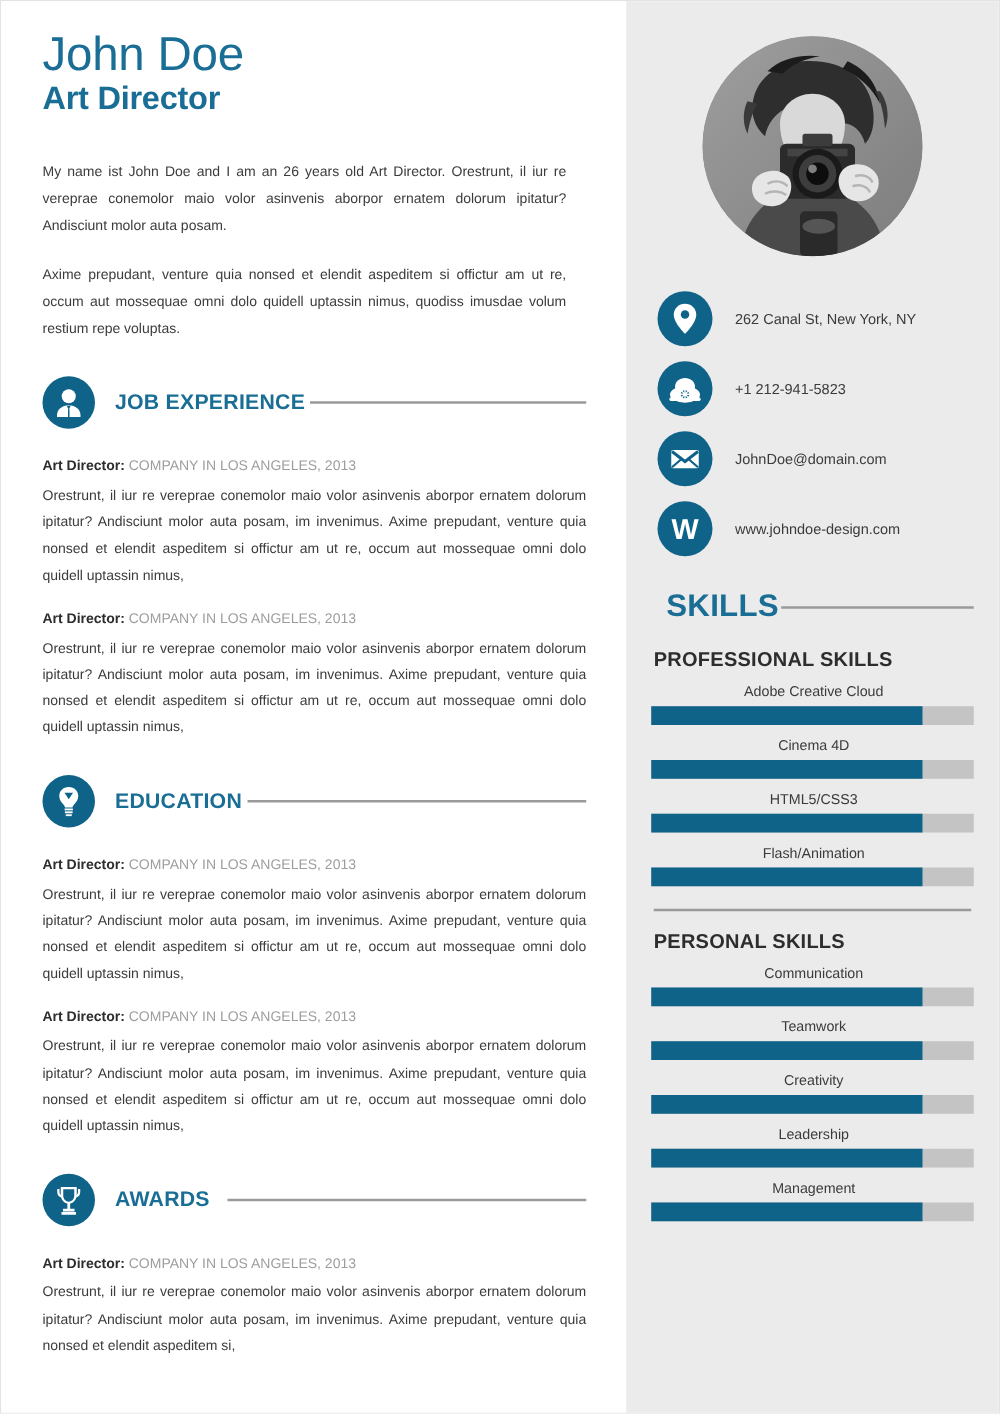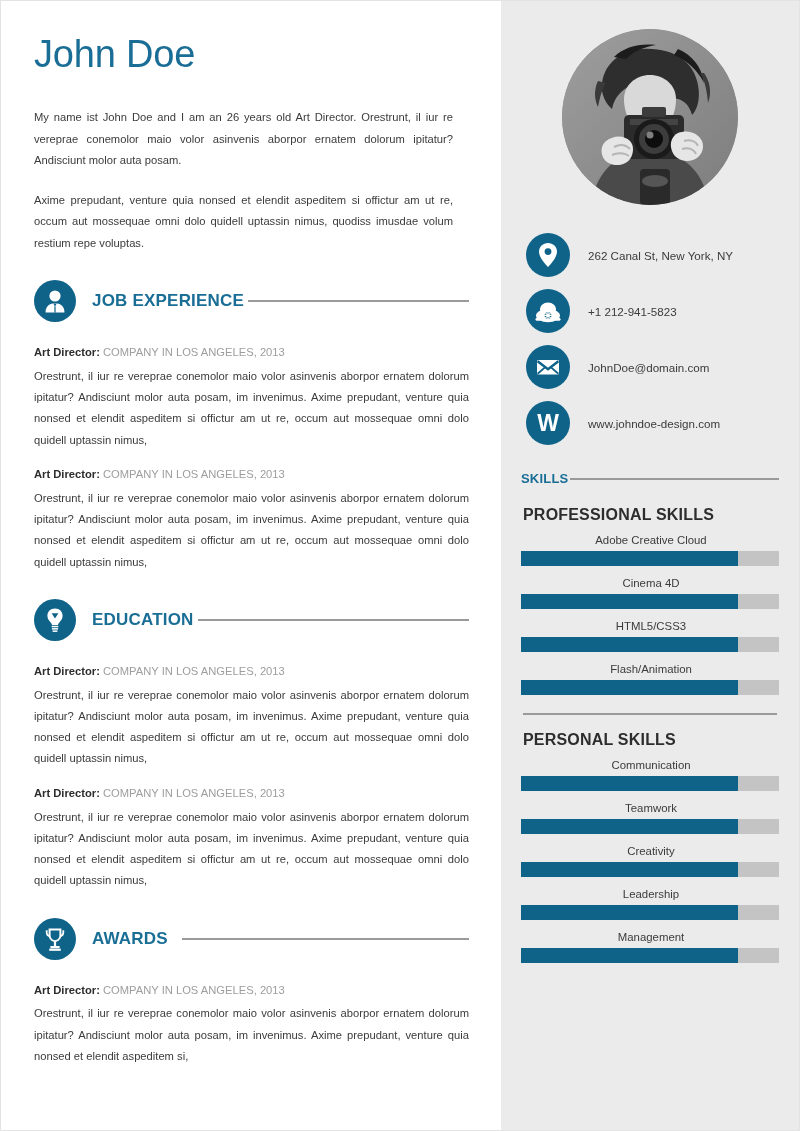--- a/index.html
+++ b/index.html
@@ -19,21 +19,21 @@
     height: 1131px;
     background: #ffffff;
     display: flex;
     border: 1px solid #e3e3e3;
   }
 
   
   .left-col {
     width: 500px;
     background: #ffffff;
-    padding: 34px 32px 0 33px;
+    padding: 24px 32px 0 33px;
   }
 
   .name-block { margin-bottom: 34px; }
   .full-name {
     font-size: 38px;
     font-weight: 300;
     color: #1a6e96;
     line-height: 1.0;
     letter-spacing: -0.2px;
   }
@@ -149,21 +149,21 @@
     font-size: 11.6px;
     color: #3b3b3b;
     margin-left: 18px;
   }
 
   .skills-head {
     display: flex;
     align-items: center;
     margin-bottom: 20px;
   }
-  .skills-head .sec-title { margin-left: 0; font-size: 13px; }
+  .skills-head .sec-title { margin-left: 12px; font-size: 25px; }
   .skills-head .sec-rule { margin-left: 2px; }
 
   .skill-group-title {
     font-size: 16px;
     font-weight: bold;
     color: #2d2d2d;
     letter-spacing: 0.2px;
     margin: 0 0 10px 2px;
   }
   .skill-item { margin-bottom: 11px; }
@@ -190,20 +190,21 @@
 </style>
 </head>
 <body>
 
 <div class="page">
 
   <div class="left-col">
 
     <div class="name-block">
       <div class="full-name">John Doe</div>
+      <div class="job-title">Art Director</div>
     </div>
 
     <p class="intro-para">My name ist John Doe and I am an 26 years old Art Director. Orestrunt, il iur re vereprae conemolor maio volor asinvenis aborpor ernatem dolorum ipitatur? Andisciunt molor auta posam.</p>
     <p class="intro-para last">Axime prepudant, venture quia nonsed et elendit aspeditem si offictur am ut re, occum aut mossequae omni dolo quidell uptassin nimus, quodiss imusdae volum restium repe voluptas.</p>
 
     <div class="section-head">
       <div class="sec-icon">
         <svg width="42" height="42" viewBox="0 0 42 42">
           <circle cx="21" cy="16" r="5.6" fill="#ffffff"></circle>
           <path d="M21 23.2c-5.4 0-9.4 3.4-9.4 8.2v1.2h18.8v-1.2c0-4.8-4-8.2-9.4-8.2z" fill="#ffffff"></path>

